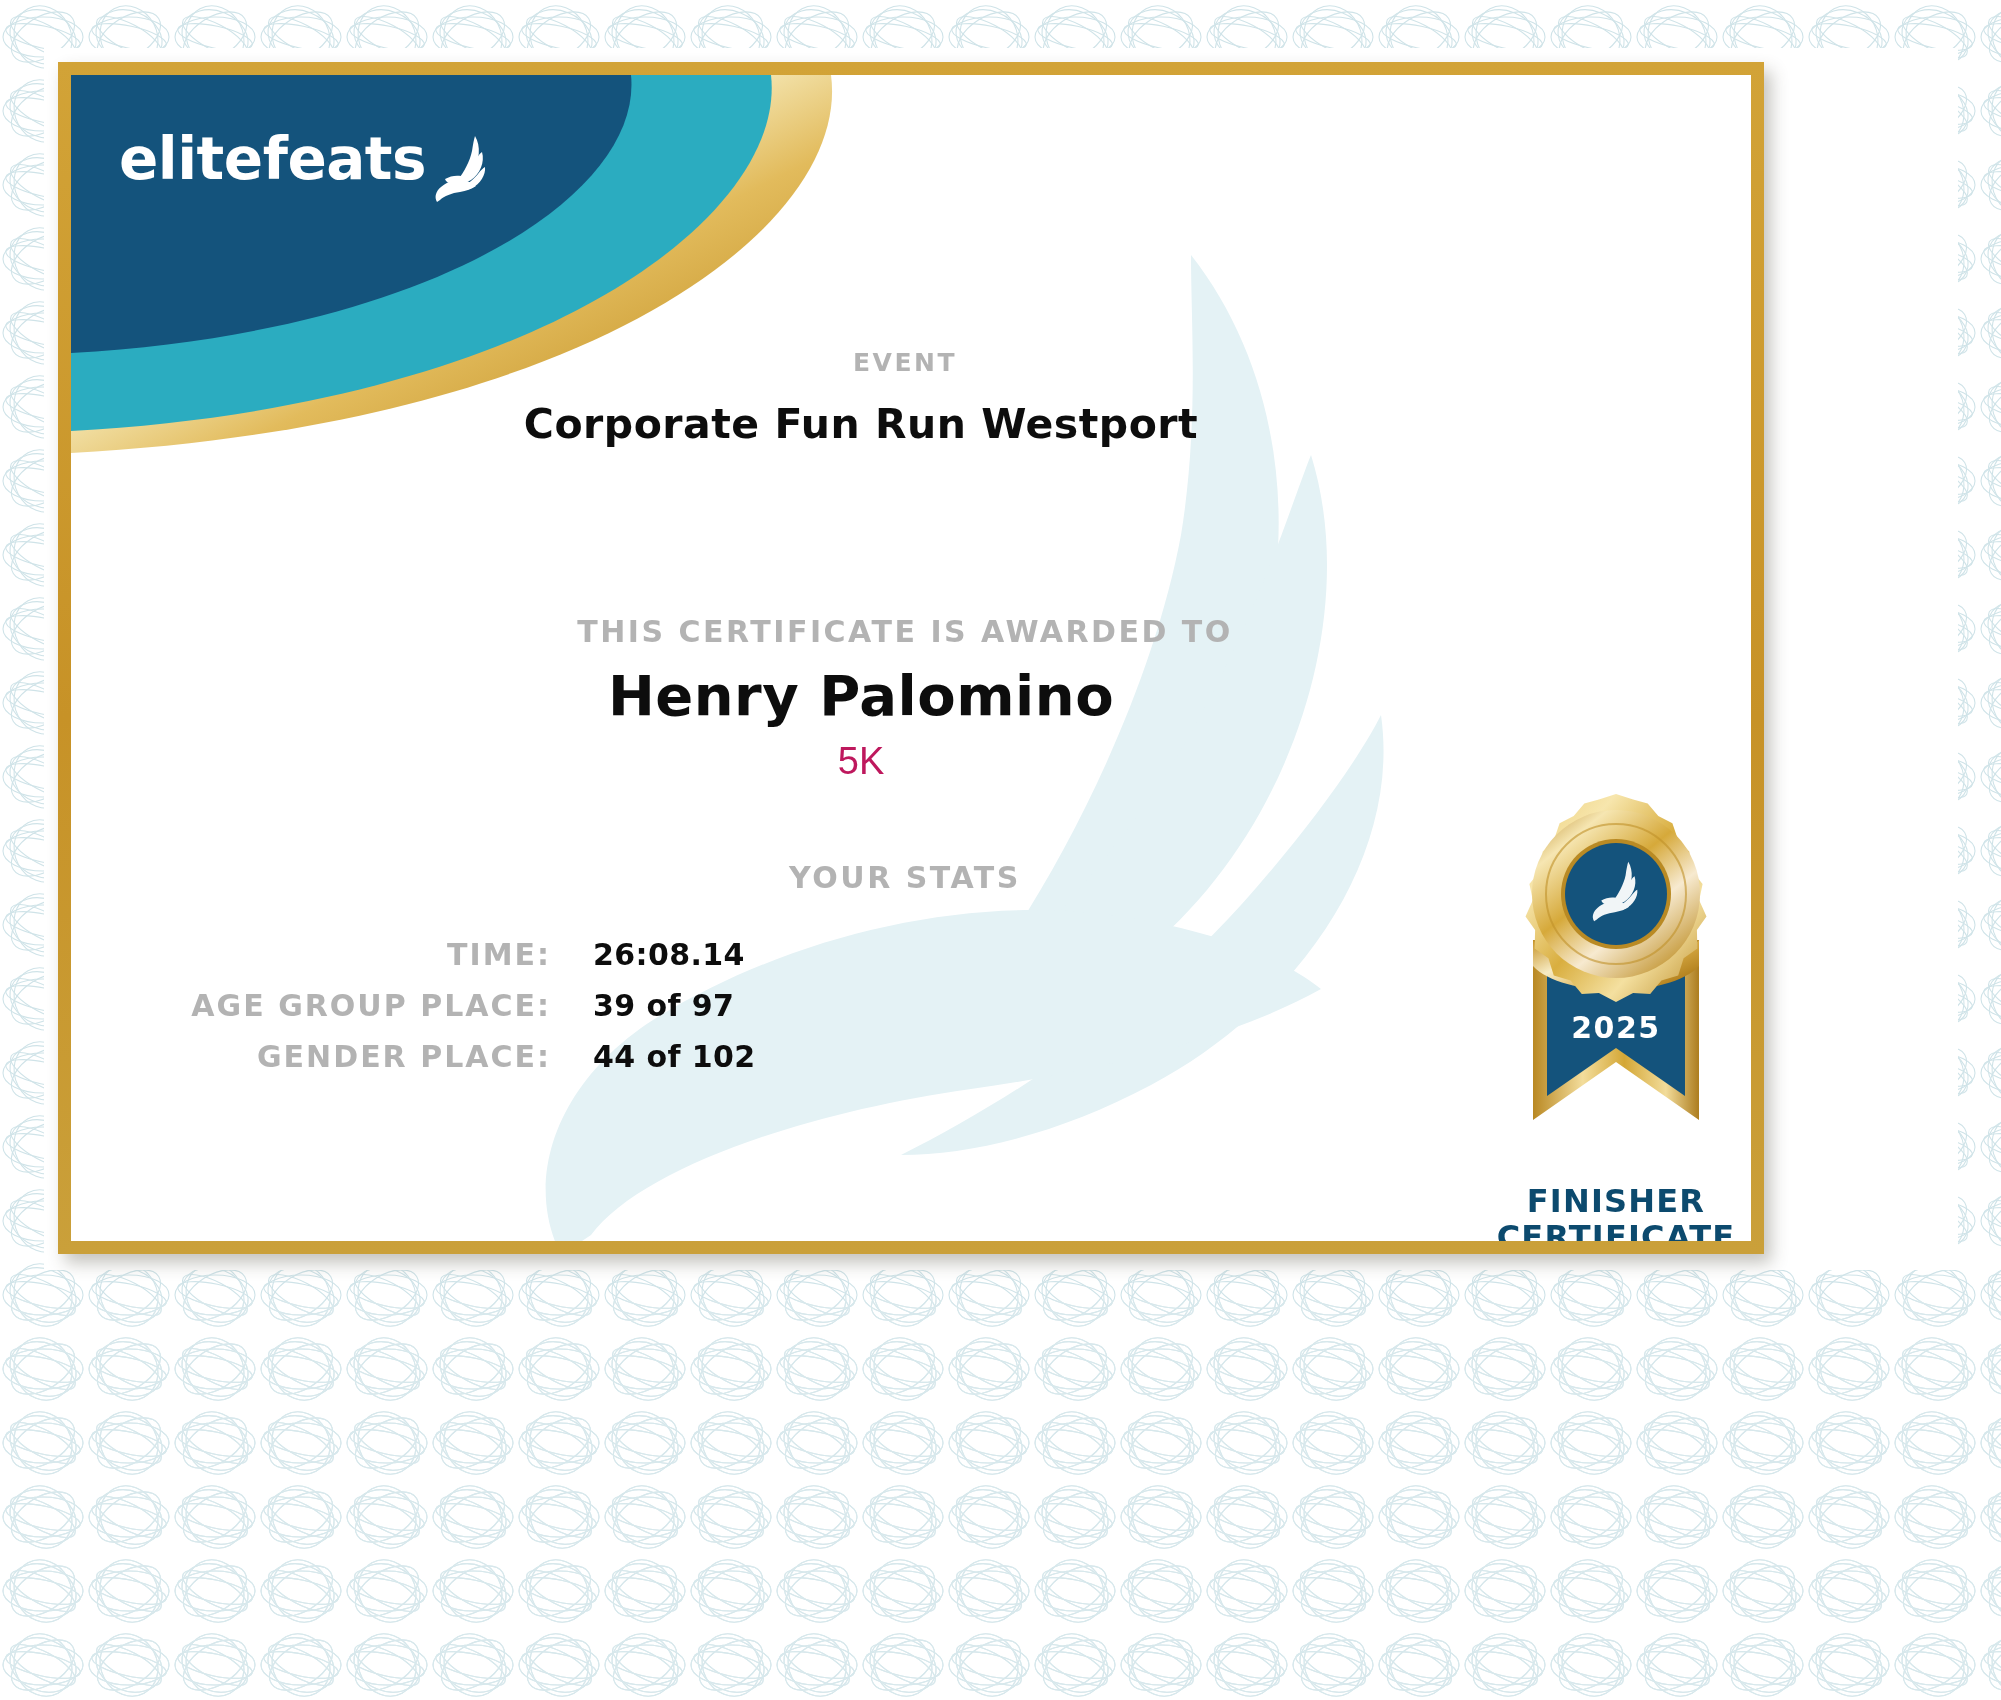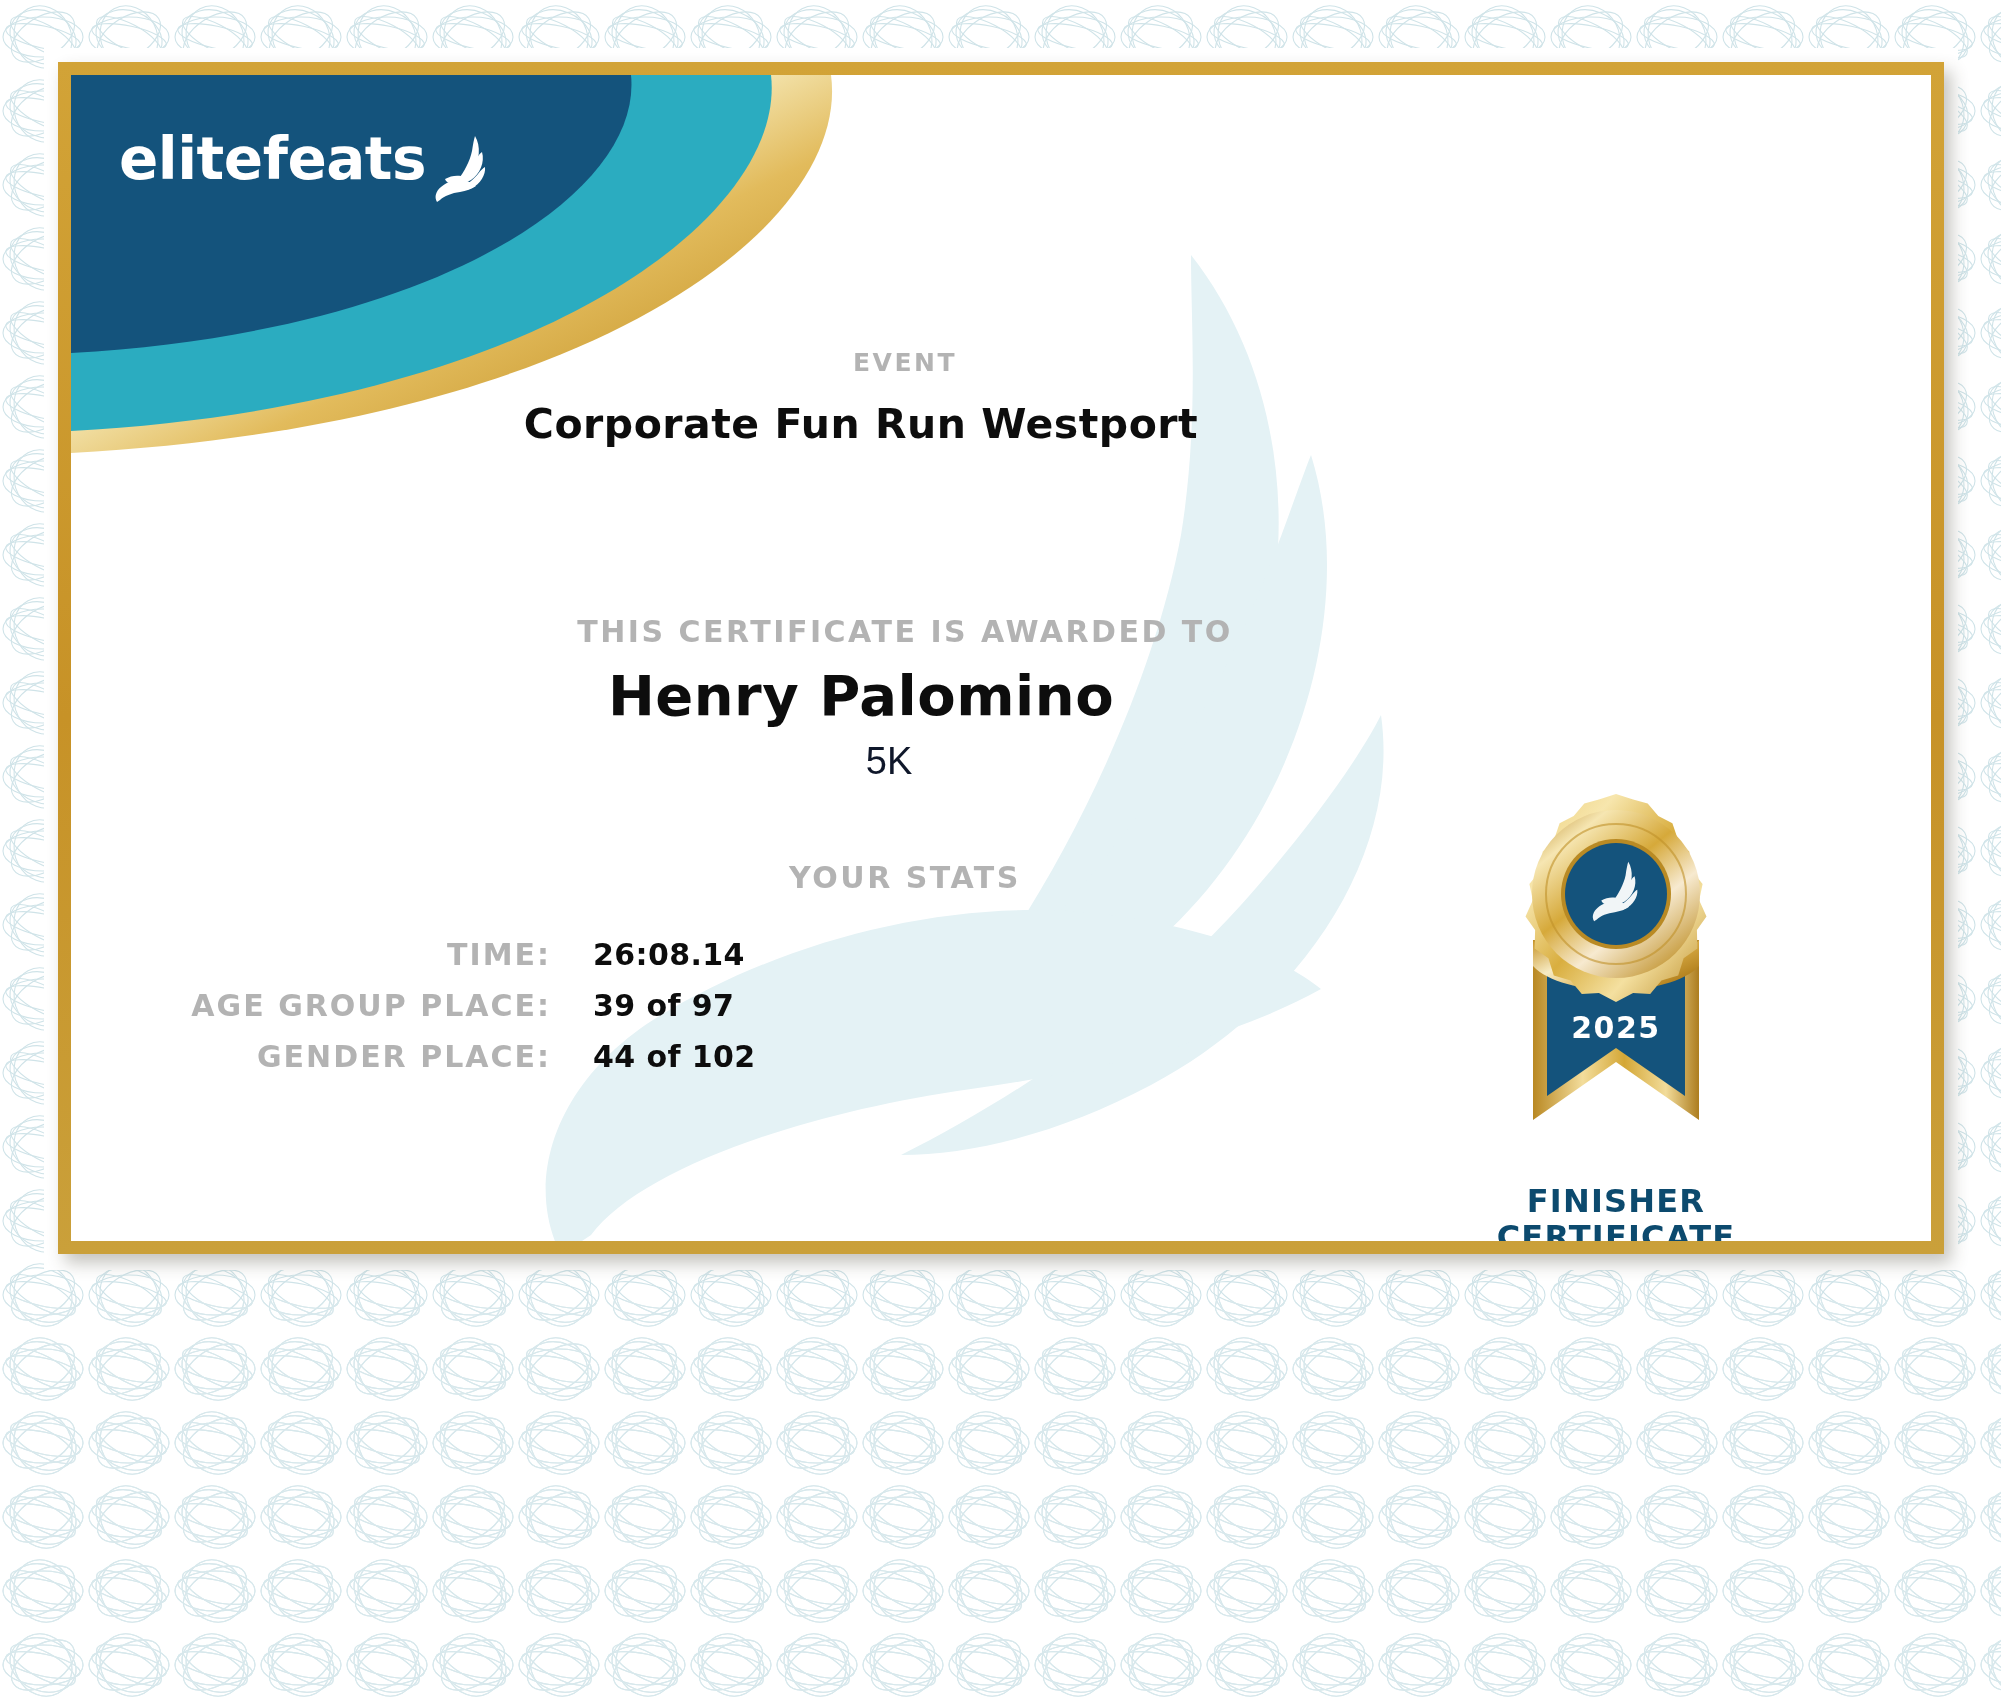--- a/index.html
+++ b/index.html
@@ -26,21 +26,21 @@
     position: absolute;
     inset: 0;
     opacity: 1;
   }
 
   
   .cert-frame {
     position: absolute;
     left: 58px;
     top: 62px;
-    width: 1886px;
+    width: 1706px;
     height: 1192px;
     background: #c8992f;
     background: linear-gradient(180deg, #d2a337 0%, #c79227 55%, #caa03a 100%);
     padding: 13px;
     box-sizing: border-box;
     box-shadow: 7px 9px 16px rgba(60, 55, 40, 0.30);
   }
   .cert-inner {
     position: relative;
     width: 100%;
@@ -146,23 +146,22 @@
     letter-spacing: 0.5px;
     font-family: "DejaVu Sans", sans-serif;
   }
   .distance {
     position: absolute;
     left: 0;
     top: 665px;
     width: 100%;
     font-size: 38px;
     font-weight: 400;
-    color: #0f172a;
+    color: #be185d;
     font-family: "Liberation Sans", sans-serif;
-    margin-left: 28px;
   }
 
   .stats-label {
     position: absolute;
     left: 0;
     top: 785px;
     width: 100%;
     font-size: 30px;
   }
 

